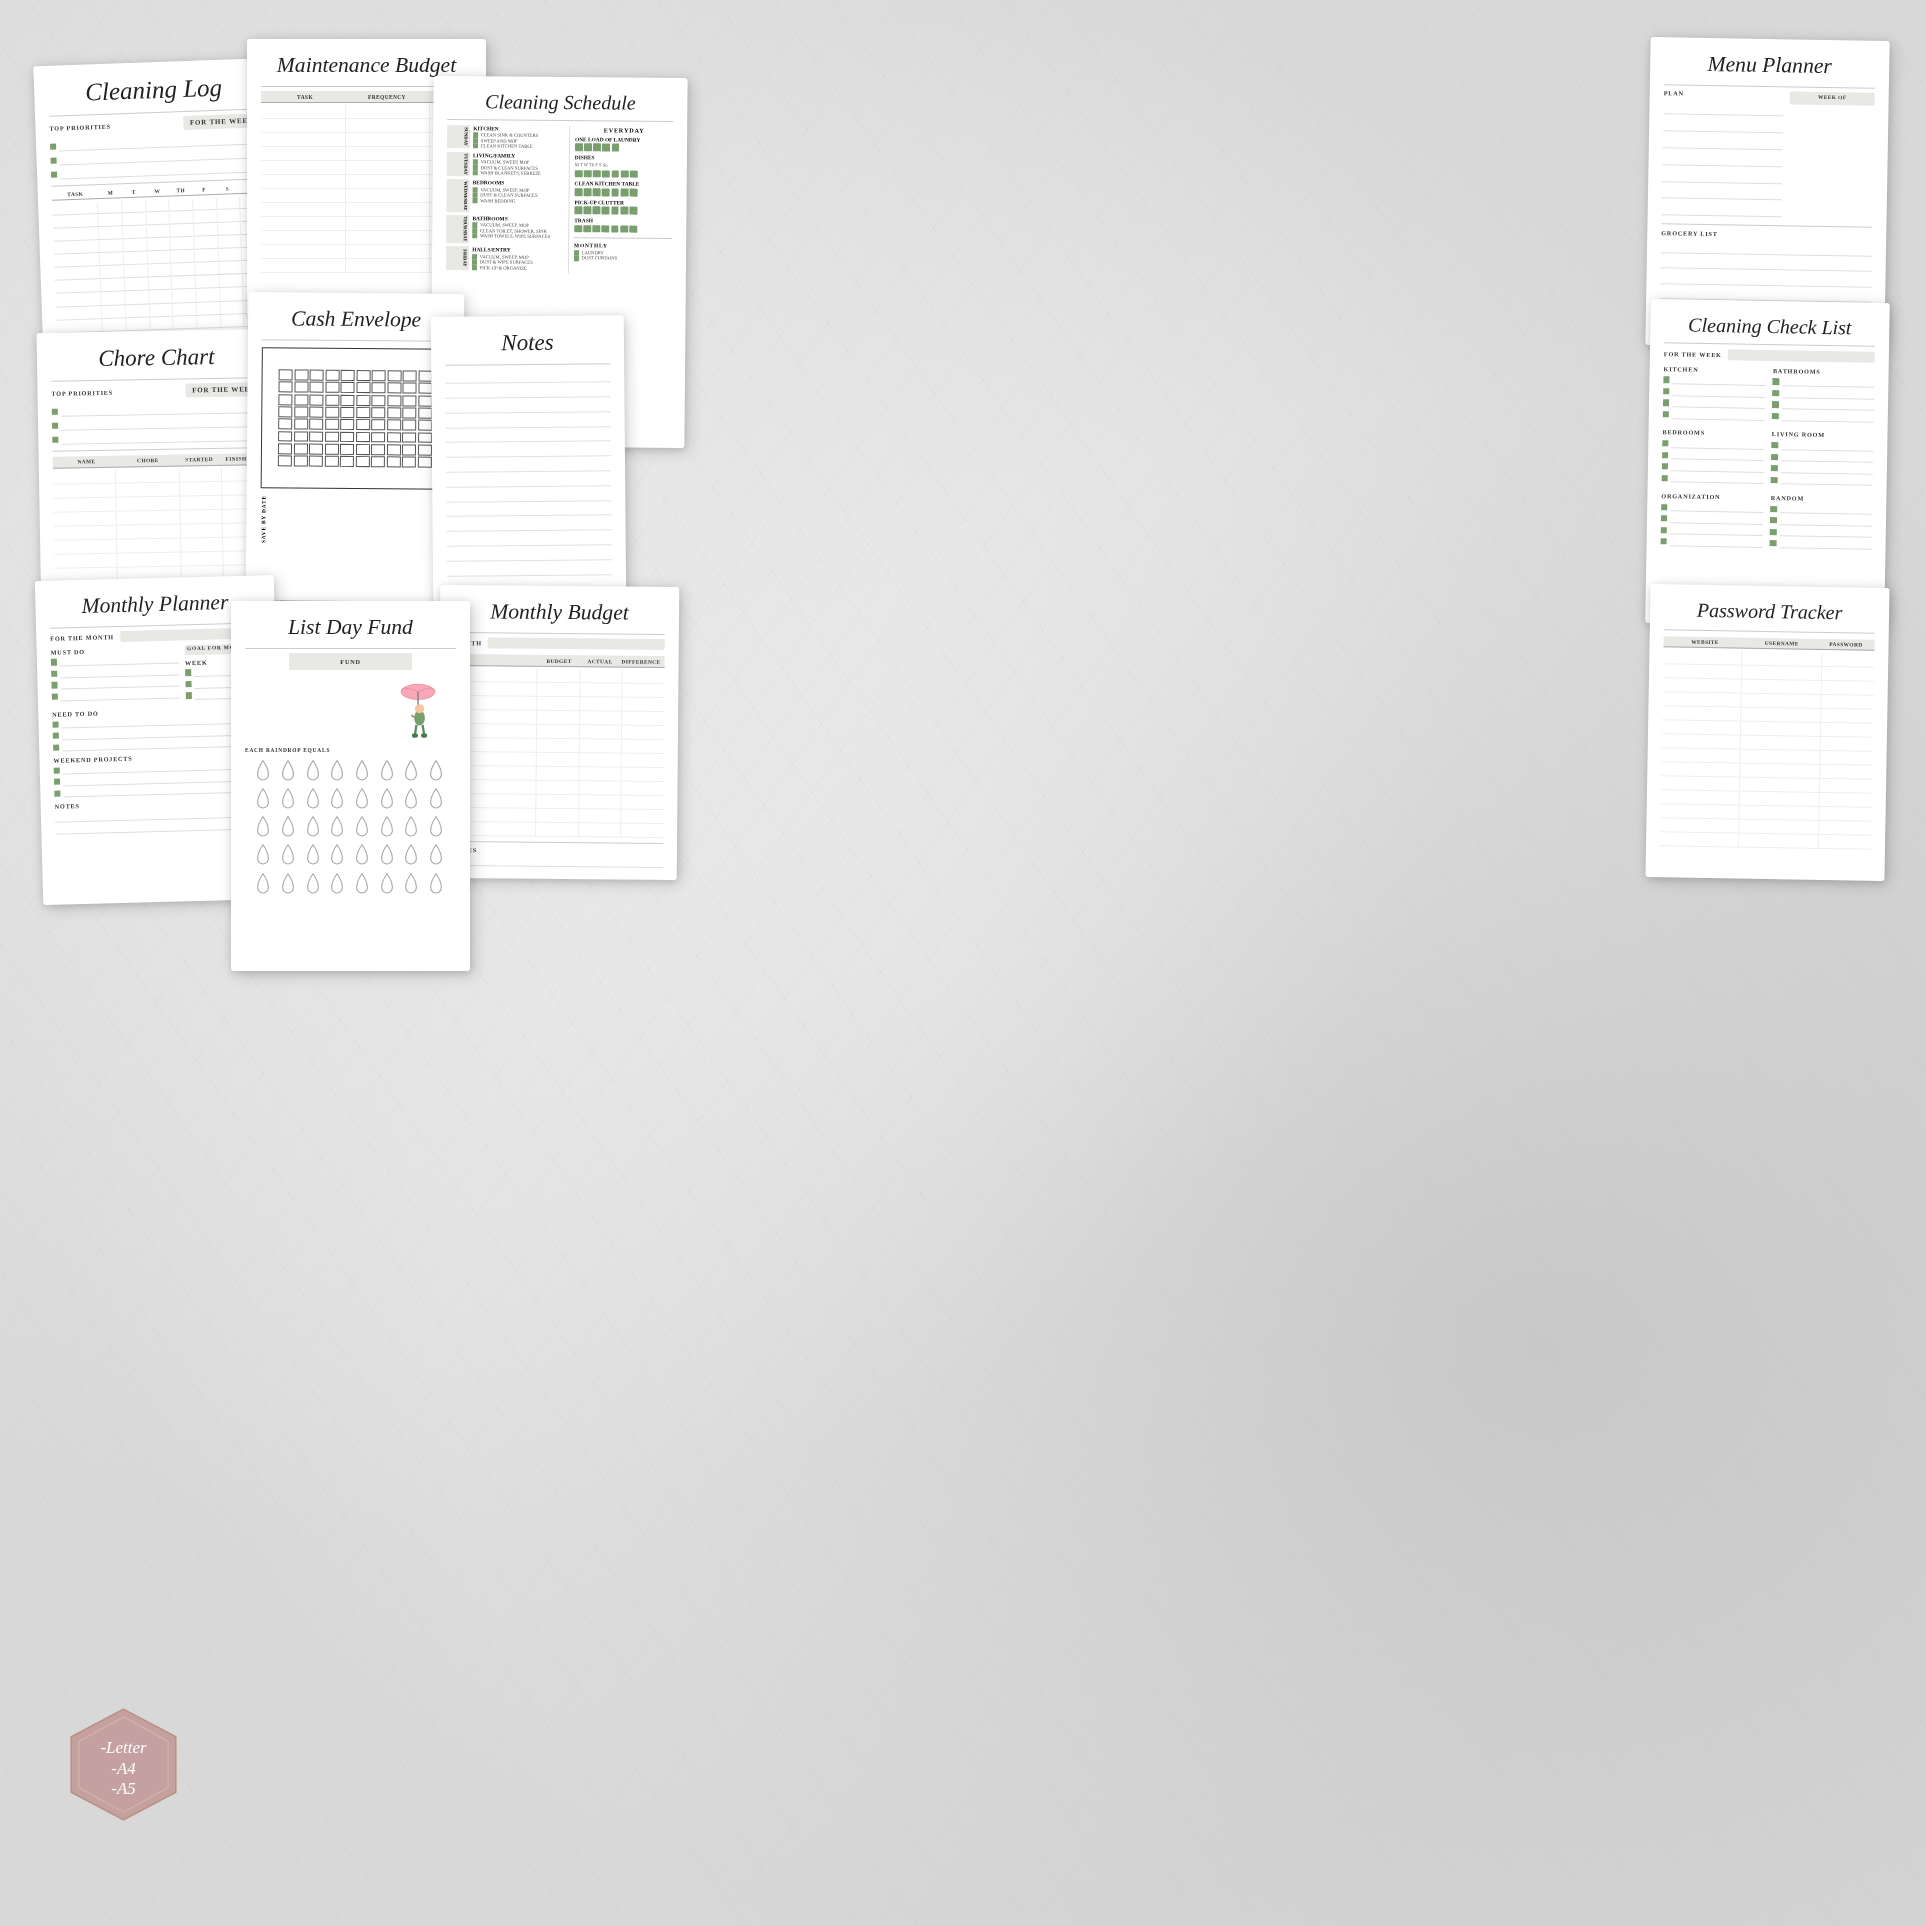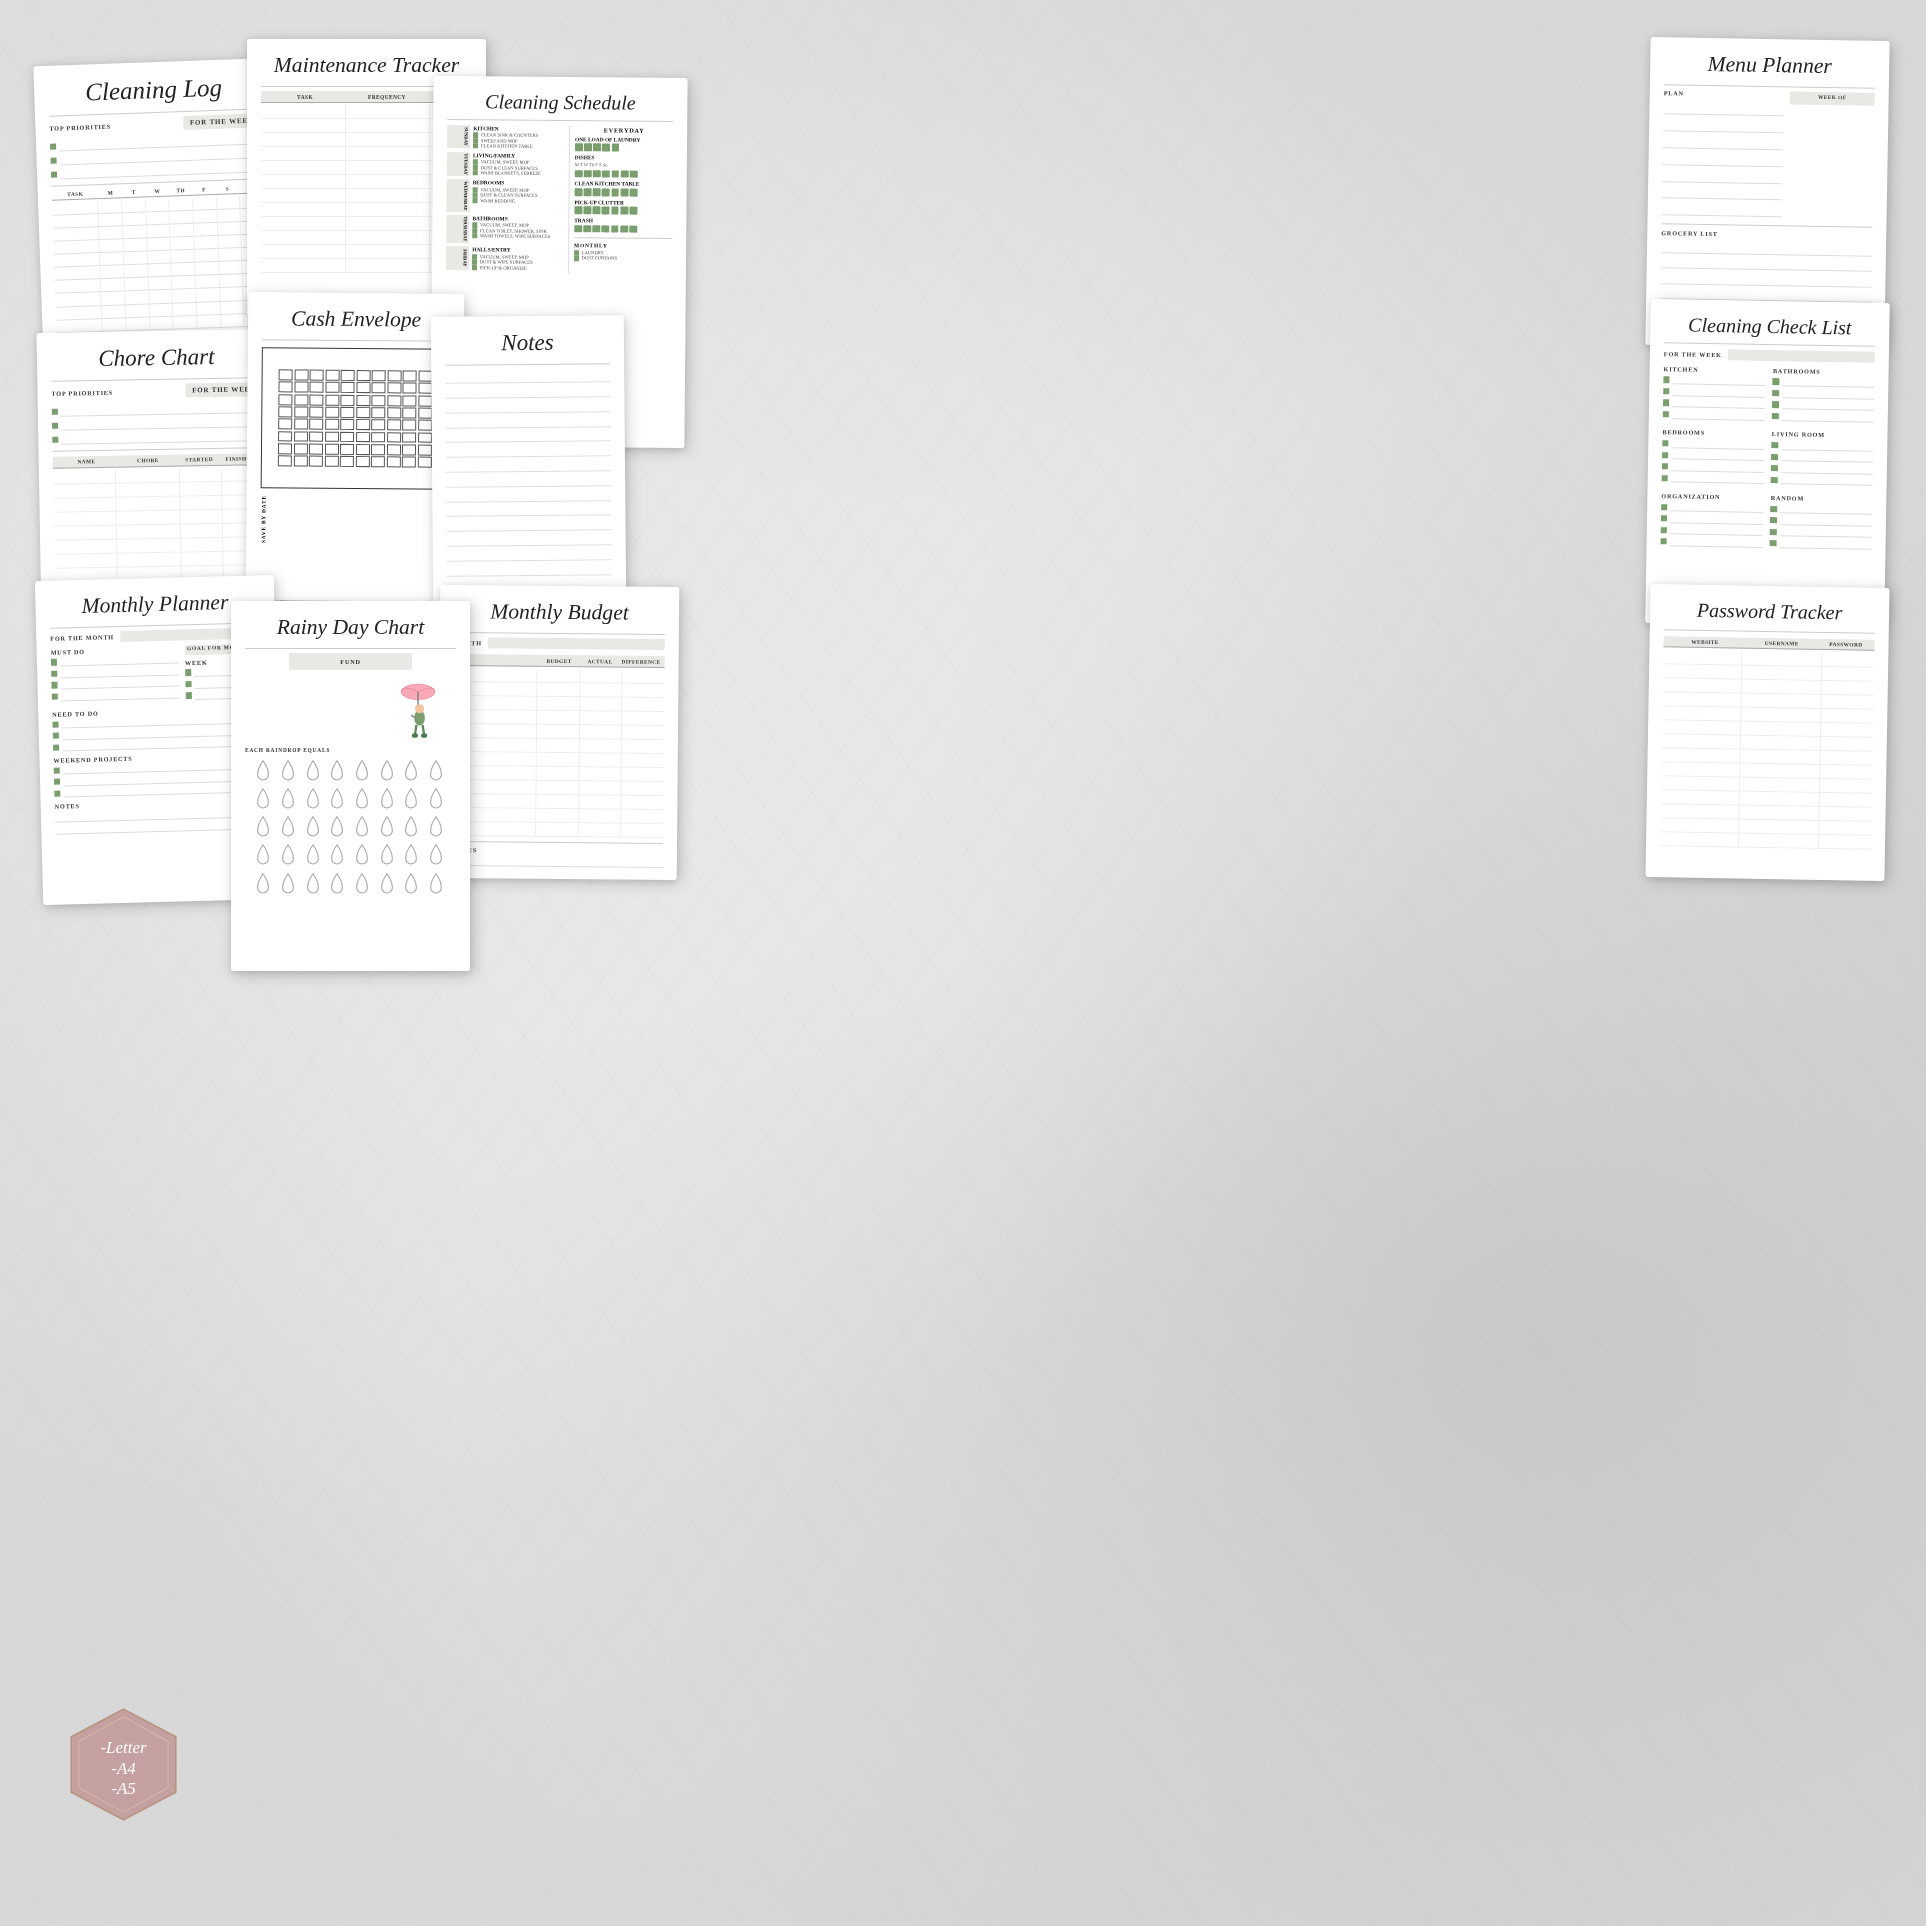--- a/index.html
+++ b/index.html
@@ -386,21 +386,21 @@
         <div style="flex:1;border-right:0.8px solid #eee;"></div>
         <div style="flex:1;border-right:0.8px solid #eee;"></div>
         <div style="flex:1;border-right:0.8px solid #eee;"></div>
         <div style="flex:1;border-right:0.8px solid #eee;"></div>
         <div style="flex:1;"></div>
       </div>
   </div>
 </div>
 
 <div class="page-card" id="maintenance">
-  <div class="script-title card-title" style="font-size:21.6px;">Maintenance Tracker</div>
+  <div class="script-title card-title" style="font-size:21.6px;">Maintenance Budget</div>
   <hr class="divider-line">
 
   <div class="table-header-row" style="margin-top:4.6px; background:#e8e8e5; padding:2.3px 3.1px;">
     <div style="flex:2;" class="col-header">TASK</div>
     <div style="flex:2;" class="col-header">FREQUENCY</div>
     <div style="flex:1;" class="col-header">DATE</div>
   </div>
 
   <div>
     <div style="display:flex; border-bottom:0.8px solid #eee; height:14px;">
@@ -1056,21 +1056,21 @@
   </div>
 
   <div>
     <div class="section-label" style="margin-bottom:2.3px;">NOTES</div>
     <div style="border-bottom:0.8px solid #ddd; height:10.8px; margin-bottom:1.5px;"></div>
       <div style="border-bottom:0.8px solid #ddd; height:10.8px; margin-bottom:1.5px;"></div>
   </div>
 </div>
 
 <div class="page-card" id="rainy-day">
-  <div class="script-title card-title" style="font-size:21.6px;">Rainy Day Chart</div>
+  <div class="script-title card-title" style="font-size:21.6px;">List Day Fund</div>
   <hr class="divider-line">
 
   <div style="display:flex; justify-content:center; margin-bottom:4.6px;">
     <div class="gray-bar" style="width:123px; height:17px; display:flex; align-items:center; justify-content:center;">
       <span class="section-label">FUND</span>
     </div>
   </div>
 
   <div style="display:flex; justify-content:flex-end; margin-bottom:3.1px; margin-right:15.4px;">
     <svg width="46" height="69" viewBox="0 0 60 90">

